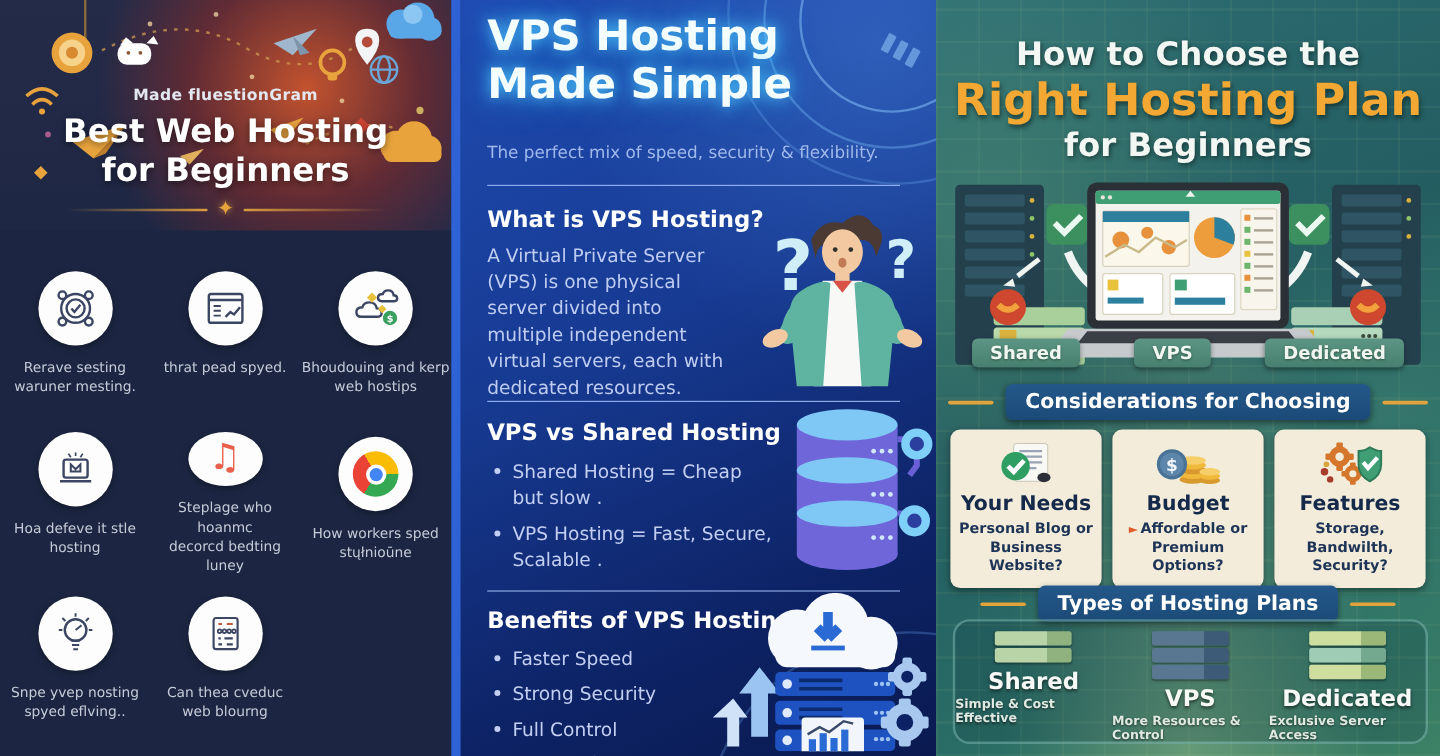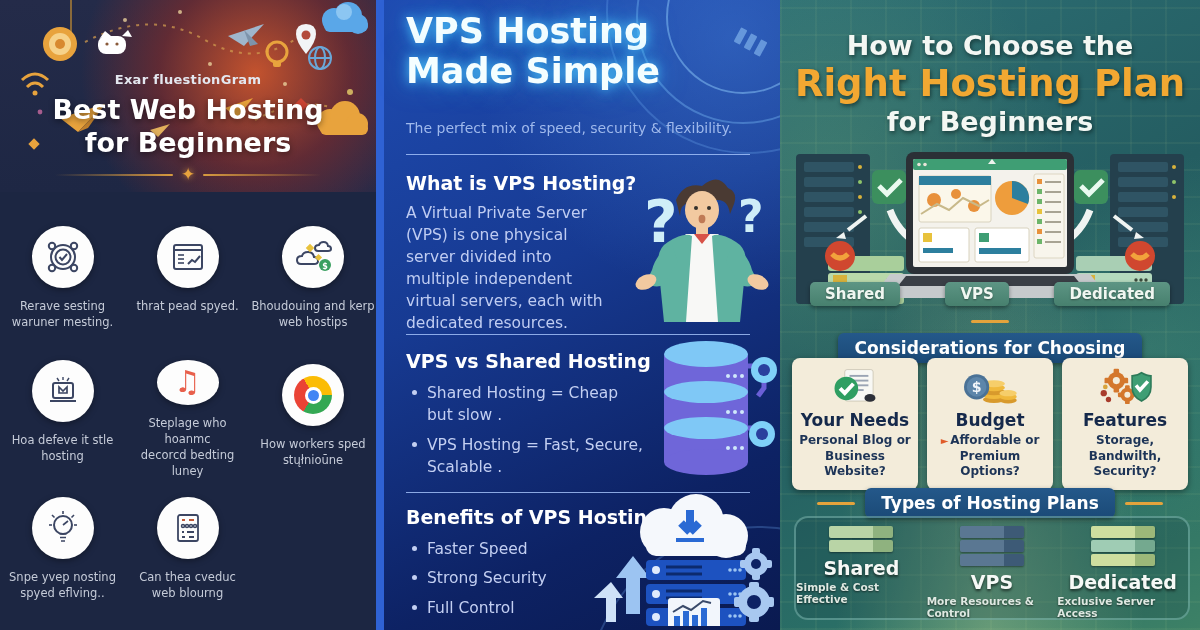--- a/index.html
+++ b/index.html
@@ -179,21 +179,21 @@
           </g>
         <g fill="#e8cf9a" opacity=".8">
           <circle cx="125" cy="20" r="2"></circle>
             <circle cx="210" cy="64" r="2"></circle>
             <circle cx="180" cy="12" r="2"></circle>
             <circle cx="40" cy="112" r="2.4" fill="#c86aa0"></circle>
             <circle cx="285" cy="84" r="2"></circle>
             <circle cx="350" cy="92" r="3" fill="#e8d06a"></circle>
         </g>
       </svg>
-      <div class="lp-brand">Exar fluestionGram</div>
+      <div class="lp-brand">Made fluestionGram</div>
       <div class="lp-title">
         <div>Best Web Hosting</div>
         <div>for Beginners</div>
       </div>
       <div class="lp-divider">
         <div class="dline l"></div>
         <div class="lp-diamond">✦</div>
         <div class="dline r"></div>
       </div>
     </div>
@@ -630,21 +630,21 @@
         </g>
       </svg>
     </div>
 
     <div class="r-badges">
       <div class="r-badge">Shared</div>
       <div class="r-badge">VPS</div>
       <div class="r-badge">Dedicated</div>
     </div>
 
-    <div class="r-banner-row" style="top:320px;flex-direction:column;">
+    <div class="r-banner-row" style="top:320px;">
       <div class="r-gold"></div>
       <div class="r-banner">Considerations for Choosing</div>
       <div class="r-gold"></div>
     </div>
 
     <div class="r-cards">
       <div class="r-card">
         <svg width="62" height="46" viewBox="0 0 62 46">
           <rect x="18" y="2" width="36" height="40" rx="3" fill="#f8f8f4" stroke="#c8c2b0"></rect>
           <g stroke="#9aa4b4" stroke-width="2.4">

